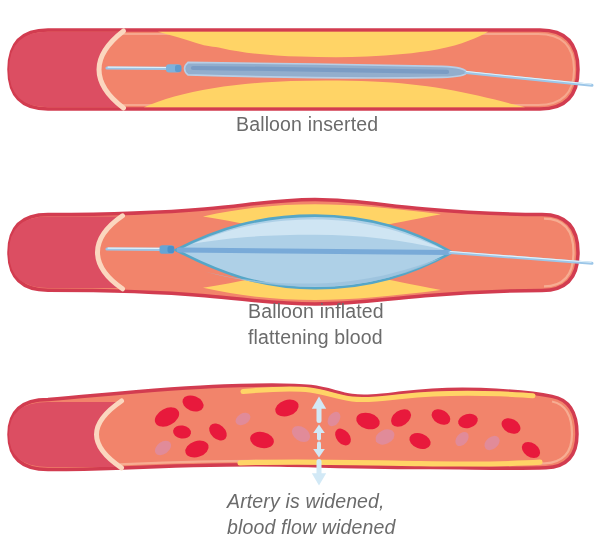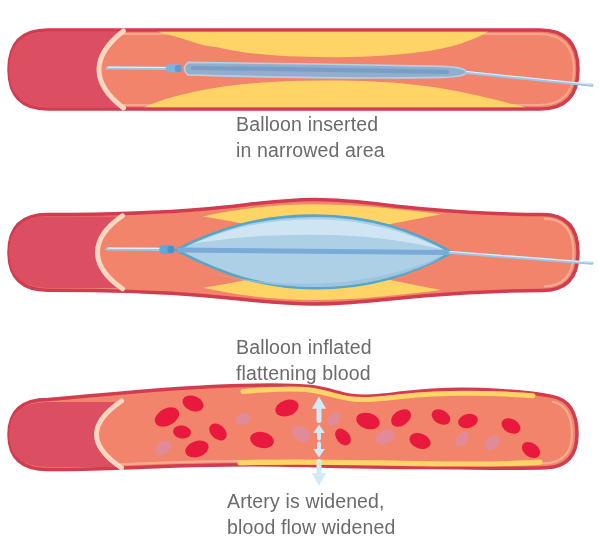--- a/index.html
+++ b/index.html
@@ -14,22 +14,22 @@
   .caption{
     position:absolute;
     color:#6b6b6b;
     font-size:19.5px;
     line-height:25.5px;
     letter-spacing:0.15px;
     white-space:nowrap;
   }
   .caption span{display:block;}
   .cap1{left:236px;top:112px;}
-  .cap2{left:236px;top:299px;margin-top:36px;}
-  .cap3{left:227px;top:489px;}
+  .cap2{left:248px;top:299px;}
+  .cap3{left:227px;top:489px;font-style:italic;}
 </style>
 </head>
 <body>
 
 <div class="stage">
 
 <svg class="diagram-svg" width="600" height="555" viewBox="0 0 600 555">
 
   <g>
     <path d="M 48 30 H 540 Q 578 30 578 69.5 Q 578 109 540 109 H 48 Q 9 109 9 69.5 Q 9 30 48 30 Z" stroke-width="3.5" fill="#f2846b" stroke="#d23c50"></path>
@@ -142,21 +142,20 @@
       <path stroke-width="4" d="M 319 443.5 L 319 449.5"></path>
       <polygon stroke="none" points="319,457.5 313.2,449 324.8,449"></polygon>
       <path d="M 319 461.5 L 319 474"></path>
       <polygon stroke="none" points="319,485.5 311.8,473.2 326.2,473.2"></polygon>
     </g>
   </g>
 </svg>
 
 <div class="caption cap1">
   <span>Balloon inserted</span>
-  <span>in narrowed area</span>
 </div>
 <div class="caption cap2">
   <span>Balloon inflated</span>
   <span>flattening blood</span>
 </div>
 <div class="caption cap3">
   <span>Artery is widened,</span>
   <span>blood flow widened</span>
 </div>
 

